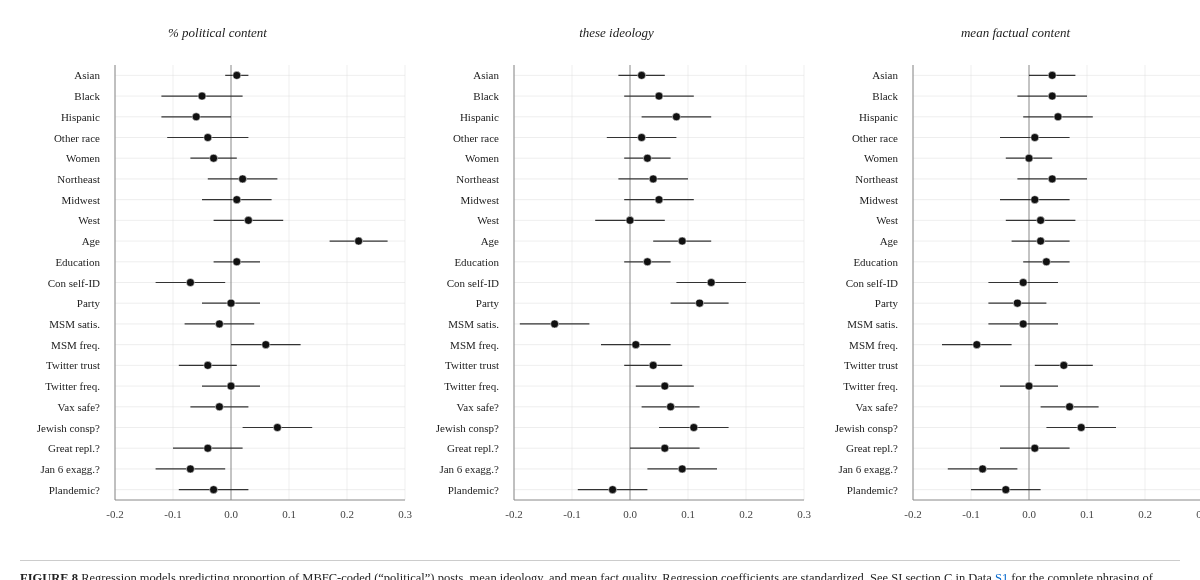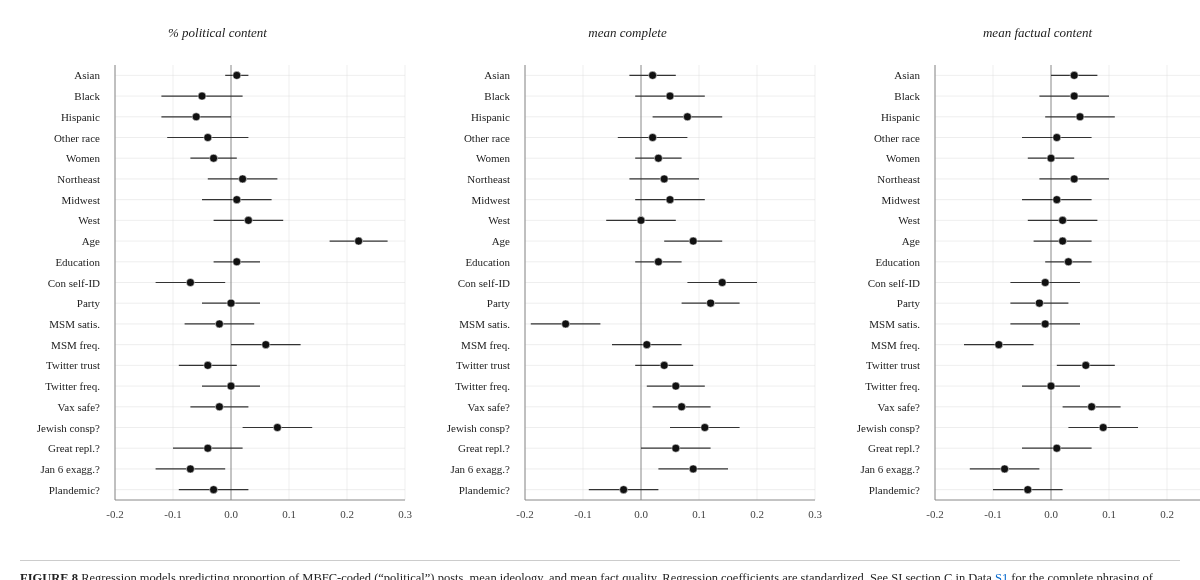--- a/index.html
+++ b/index.html
@@ -10,21 +10,21 @@
       min-height: 580px;
       padding: 20px;
       font-size: 13px;
     }
     .figure-container {
       width: 1160px;
       background: #fff;
     }
     .charts-row {
       display: flex;
-      gap: 15px;
+      gap: 4px;
       width: 100%;
       margin-bottom: 16px;
     }
     .chart-panel {
       flex: 1;
       position: relative;
       padding-top: 30px;
     }
     .chart-title {
       text-align: center;
@@ -149,21 +149,21 @@
           <circle cx="199.4" cy="356.7857142857143" r="4" fill="#111" stroke="#fff" stroke-width="0.5"></circle>
           <line x1="222.6" x2="292.20000000000005" y1="377.5" y2="377.5" stroke="#333" stroke-width="1.2"></line>
           <circle cx="257.4" cy="377.5" r="4" fill="#111" stroke="#fff" stroke-width="0.5"></circle>
           <line x1="153" x2="222.6" y1="398.2142857142857" y2="398.2142857142857" stroke="#333" stroke-width="1.2"></line>
           <circle cx="187.8" cy="398.2142857142857" r="4" fill="#111" stroke="#fff" stroke-width="0.5"></circle>
           <line x1="135.6" x2="205.2" y1="418.92857142857144" y2="418.92857142857144" stroke="#333" stroke-width="1.2"></line>
           <circle cx="170.4" cy="418.92857142857144" r="4" fill="#111" stroke="#fff" stroke-width="0.5"></circle>
           <line x1="158.8" x2="228.4" y1="439.64285714285717" y2="439.64285714285717" stroke="#333" stroke-width="1.2"></line>
           <circle cx="193.60000000000002" cy="439.64285714285717" r="4" fill="#111" stroke="#fff" stroke-width="0.5"></circle>
         </svg></div>
-      <div class="chart-panel"><div class="chart-title">mean complete</div><svg width="395" height="490">
+      <div class="chart-panel"><div class="chart-title">these ideology</div><svg width="395" height="490">
           <line x1="95" x2="385" y1="25.357142857142858" y2="25.357142857142858" stroke="#ddd" stroke-width="0.5"></line>
           <text x="80" y="29.357142857142858" text-anchor="end" font-size="11" font-family="Times New Roman, serif" fill="#222">Asian</text>
           <line x1="95" x2="385" y1="46.07142857142857" y2="46.07142857142857" stroke="#ddd" stroke-width="0.5"></line>
           <text x="80" y="50.07142857142857" text-anchor="end" font-size="11" font-family="Times New Roman, serif" fill="#222">Black</text>
           <line x1="95" x2="385" y1="66.78571428571429" y2="66.78571428571429" stroke="#ddd" stroke-width="0.5"></line>
           <text x="80" y="70.78571428571429" text-anchor="end" font-size="11" font-family="Times New Roman, serif" fill="#222">Hispanic</text>
           <line x1="95" x2="385" y1="87.5" y2="87.5" stroke="#ddd" stroke-width="0.5"></line>
           <text x="80" y="91.5" text-anchor="end" font-size="11" font-family="Times New Roman, serif" fill="#222">Other race</text>
           <line x1="95" x2="385" y1="108.21428571428572" y2="108.21428571428572" stroke="#ddd" stroke-width="0.5"></line>
           <text x="80" y="112.21428571428572" text-anchor="end" font-size="11" font-family="Times New Roman, serif" fill="#222">Women</text>

